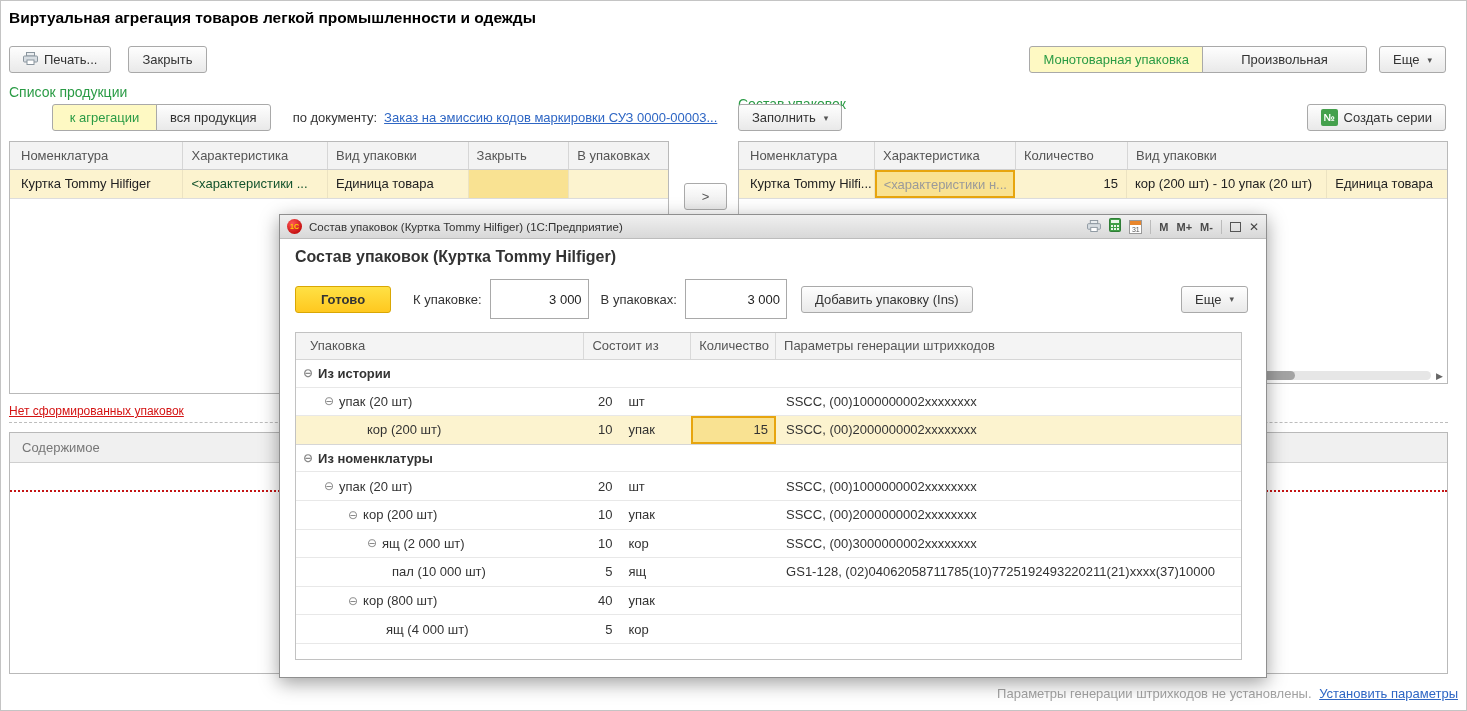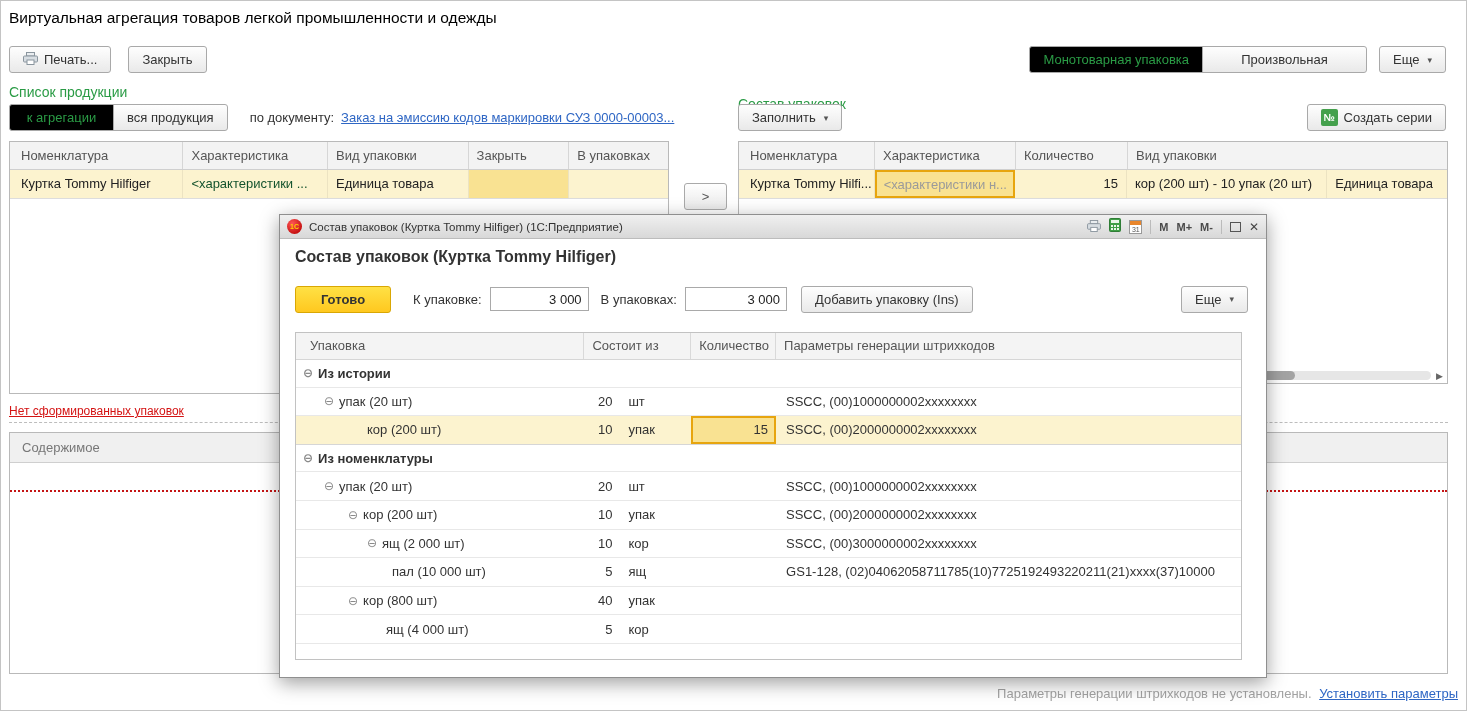--- a/index.html
+++ b/index.html
@@ -1,27 +1,27 @@
 <!DOCTYPE html>
 <html><head>
 <meta charset="utf-8">
 <style>
   * { margin:0; padding:0; box-sizing:border-box; }
   body { background:#fff; font-family:"Liberation Sans", sans-serif; }
   #screen { position:relative; width:1467px; height:711px; background:#fff; overflow:hidden; border:1px solid #c4c4c4; }
   .glyph { font-family:"DejaVu Sans", sans-serif; }
 
-  .page-title { position:absolute; left:8px; top:8px; font-size:15.5px; font-weight:normal; color:#000; }
+  .page-title { position:absolute; left:8px; top:8px; font-size:15.5px; font-weight:bold; color:#000; }
 
   
   .btn { display:inline-flex; align-items:center; justify-content:center; gap:6px; height:27px;
          padding:0 13px; border:1px solid #a9a9a9; border-radius:3px; color:#333; font-size:13px;
          background:linear-gradient(#fefefe,#e9e9e9); cursor:default; white-space:nowrap; }
   .btn .arrow { font-size:9px; color:#555; margin-left:2px; }
-  .btn.flat-active { background:#000000; color:#2a9b45; }
+  .btn.flat-active { background:#fef9c3; color:#2a9b45;margin-left:43px; }
   .seg { display:flex; }
   .seg .btn { border-radius:0; }
   .seg .btn:first-child { border-radius:3px 0 0 3px; }
   .seg .btn:last-child { border-radius:0 3px 3px 0; margin-left:-1px; }
 
   .top-actions-left { position:absolute; left:8px; top:45px; display:flex; gap:17px; }
   .top-actions-right { position:absolute; top:45px; right:20px; display:flex; gap:12px; }
   .top-actions-right .btn { min-width:58px; }
   .seg .btn.wide { min-width:165px; }
 
@@ -94,21 +94,21 @@
   .tb-close { font-size:12px; color:#444; }
   .cal { width:13px; height:14px; border:1px solid #999; background:#fff; position:relative; }
   .cal .top { position:absolute; top:0; left:0; right:0; height:4px; background:#e8862c; }
   .cal .d { position:absolute; bottom:0; left:0; right:0; text-align:center; font-size:7px; color:#555; }
 
   .dlg-heading { position:absolute; left:15px; top:33px; font-size:16px; font-weight:bold; color:#333; }
 
   .dlg-toolbar { position:absolute; left:15px; top:70px; right:18px; height:28px; display:flex; align-items:center; }
   .btn-done { min-width:96px; font-weight:bold; background:linear-gradient(#ffe145,#ffc81f); border-color:#d9a704; }
   .dlg-toolbar .lbl { font-size:13px; color:#333; }
-  .inp { height:24px; border:1px solid #a9a9a9; background:#fff; font-size:13px; color:#222;
+  .inp { height:40px; border:1px solid #a9a9a9; background:#fff; font-size:13px; color:#222;
          text-align:right; padding:0 6px; font-family:"Liberation Sans", sans-serif; }
   .ml8{margin-left:8px}.ml12{margin-left:12px}.ml14{margin-left:14px}.ml22{margin-left:22px}
   .mla{margin-left:auto}
 
   .dlg-table { position:absolute; left:15px; top:117px; width:947px; height:328px; border:1px solid #c2c2c2; background:#fff; }
   .dhead { display:flex; height:27px; background:#f4f4f4; border-bottom:1px solid #cfcfcf; }
   .dh { font-size:13px; color:#555; padding:5px 8px; border-right:1px solid #d9d9d9; white-space:nowrap; overflow:hidden; }
   .dh:first-child { padding-left:14px; }
   .dc1{width:289px}.dc2{width:107px}.dc3{width:85px}.dc4{width:466px}
   .drow { display:flex; height:28.6px; border-bottom:1px solid #e8e8e8; align-items:stretch; font-size:13px; color:#333; }

